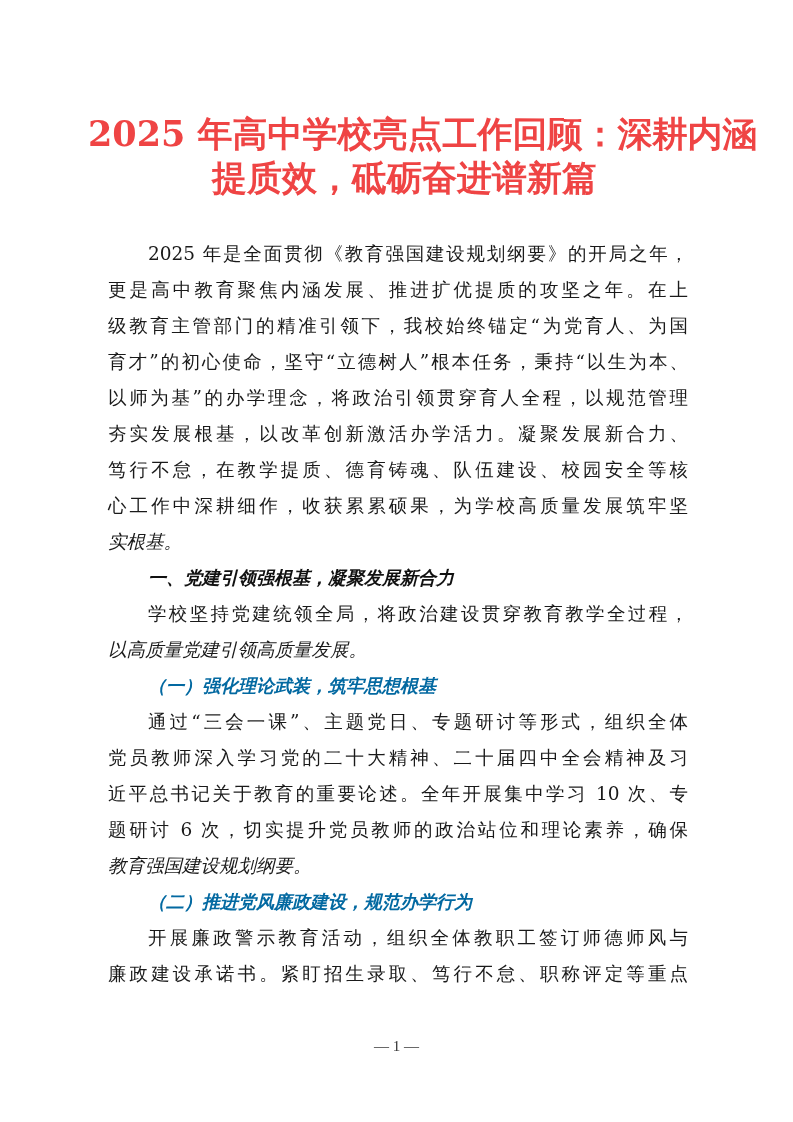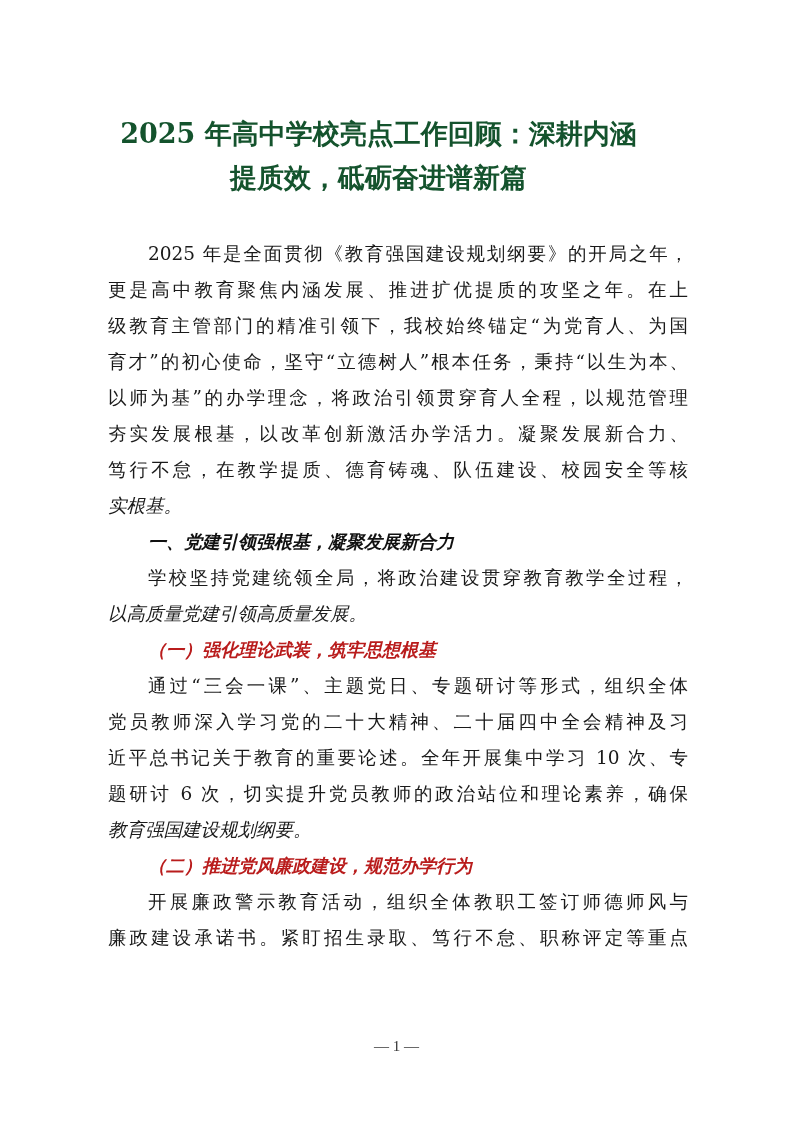--- a/index.html
+++ b/index.html
@@ -16,29 +16,29 @@
     color: #111111;
   }
   .page {
     position: absolute;
     left: 0; top: 0;
     width: 793px; height: 1122px;
     background: #ffffff;
   }
   .title {
     position: absolute;
-    left: 62px;
+    left: 88px;
     width: 633px;
     top: 112px;
     text-align: center;
     font-family: "DejaVu Serif", "Liberation Serif", serif;
     font-weight: bold;
-    font-size: 27px;
+    font-size: 35px;
     line-height: 44px;
-    color: #14532d;
+    color: #ef4444;
     letter-spacing: 0px;
   }
   .title div { white-space: nowrap; }
   .body {
     position: absolute;
     left: 108px;
     top: 236px;
     width: 580px;
   }
   .line {
@@ -61,21 +61,21 @@
     font-family: "DejaVu Sans", "Liberation Sans", sans-serif;
     font-weight: bold;
     text-align-last: left;
     color: #111;
     font-size: 18px;
     padding-left: 40px;
   }
   .h2 {
     font-weight: bold;
     text-align-last: left;
-    color: #b91c1c;
+    color: #0369a1;
     font-size: 18px;
     padding-left: 40px;
   }
   .pagenum {
     position: absolute;
     top: 1038px;
     left: 0;
     width: 793px;
     text-align: center;
     font-size: 15px;
@@ -93,20 +93,21 @@
   </div>
 
   <div class="body" id="doc-body">
       <div class="line indent">2025 年是全面贯彻《教育强国建设规划纲要》的开局之年，</div>
       <div class="line">更是高中教育聚焦内涵发展、推进扩优提质的攻坚之年。在上</div>
       <div class="line">级教育主管部门的精准引领下，我校始终锚定“为党育人、为国</div>
       <div class="line">育才”的初心使命，坚守“立德树人”根本任务，秉持“以生为本、</div>
       <div class="line">以师为基”的办学理念，将政治引领贯穿育人全程，以规范管理</div>
       <div class="line">夯实发展根基，以改革创新激活办学活力。凝聚发展新合力、</div>
       <div class="line">笃行不怠，在教学提质、德育铸魂、队伍建设、校园安全等核</div>
+      <div class="line">心工作中深耕细作，收获累累硕果，为学校高质量发展筑牢坚</div>
       <div class="line last">实根基。</div>
       <div class="line h1 last">一、党建引领强根基，凝聚发展新合力</div>
       <div class="line indent">学校坚持党建统领全局，将政治建设贯穿教育教学全过程，</div>
       <div class="line last">以高质量党建引领高质量发展。</div>
       <div class="line h2 last">（一）强化理论武装，筑牢思想根基</div>
       <div class="line indent">通过“三会一课”、主题党日、专题研讨等形式，组织全体</div>
       <div class="line">党员教师深入学习党的二十大精神、二十届四中全会精神及习</div>
       <div class="line">近平总书记关于教育的重要论述。全年开展集中学习 10 次、专</div>
       <div class="line">题研讨 6 次，切实提升党员教师的政治站位和理论素养，确保</div>
       <div class="line last">教育强国建设规划纲要。</div>

